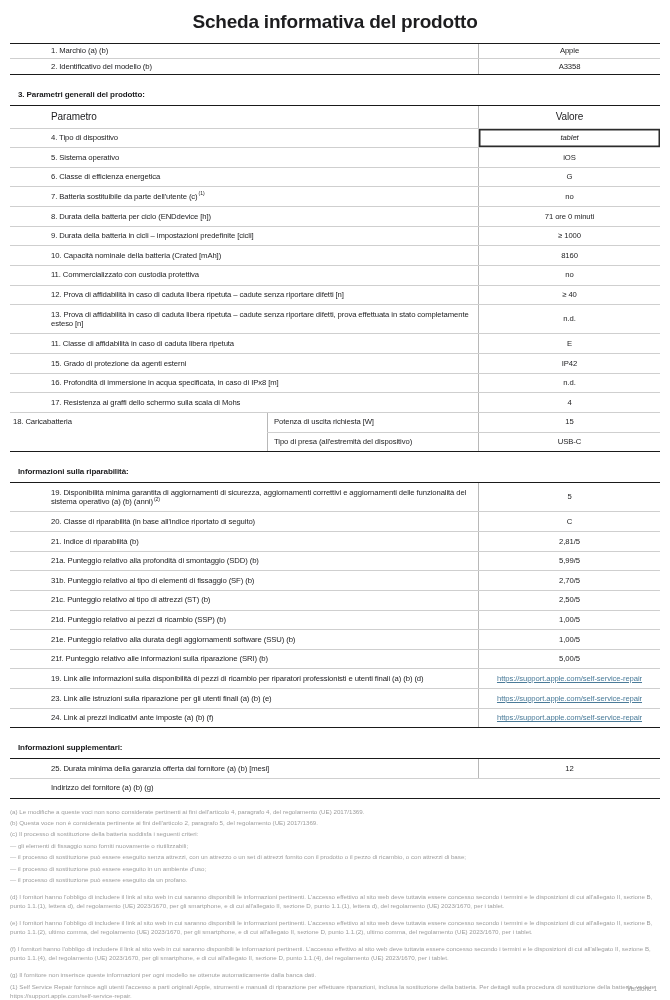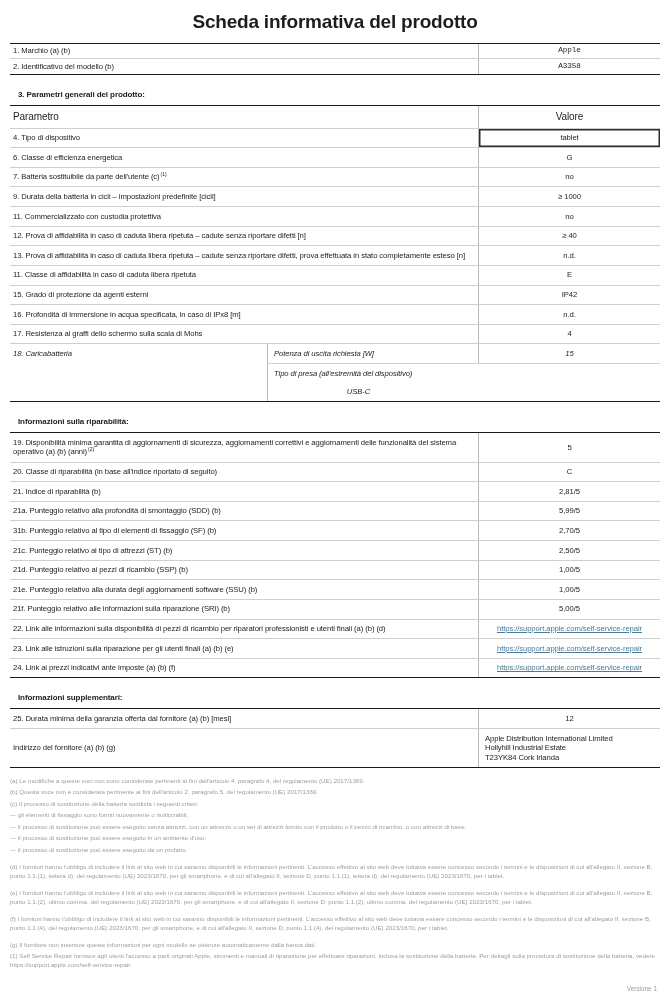--- a/index.html
+++ b/index.html
@@ -13,51 +13,51 @@
   }
   h1.title { font-size:19px; letter-spacing:-0.2px; font-weight:bold; text-align:center; margin:2px 0 9px 0; }
   h2.section-heading { font-size:8px; font-weight:bold; margin:15px 0 5px 8px; }
 
   .tbl { border-top:1.7px solid #1a1a1a; border-bottom:1.7px solid #1a1a1a; }
   .row { display:flex; align-items:stretch; border-bottom:1px solid #cfcfcf; }
   .tbl[data-repeat] > .row:last-of-type,
   .row.no-bb { border-bottom:none; }
 
   .cell { min-height:0; }
-  .cell.label { flex:1; padding:4.5px 5px 4.5px 3px; display:flex; align-items:center; }
+  .cell.label { flex:1; padding:4.5px 5px 4.5px 3px; display:flex; align-items:center;margin-left:38px; }
   .cell.value {
     width:182px; flex:none; border-left:1px solid #b8b8b8;
     display:flex; align-items:center; justify-content:center;
     text-align:center; padding:4.5px 6px;
   }
   .cell.value.left { justify-content:flex-start; text-align:left; flex-direction:column; align-items:flex-start; }
   .addr-line { width:100%; }
 
   
   .tight .cell.label { padding:2.5px 5px 2.5px 3px; }
-  .tight .cell.value { padding:2.5px 6px;font-family:Liberation Mono, monospace; }
+  .tight .cell.value { padding:2.5px 6px; }
 
   
   .header-row .cell { font-size:10px; }
 
   
-  .boxed { box-shadow: inset 0 0 0 1.5px #2c2c2c; }
+  .boxed { box-shadow: inset 0 0 0 1.5px #2c2c2c; font-style: italic; }
 
   sup { font-size:5px; vertical-align:super; line-height:0; margin-left:1px; letter-spacing:0; }
   sup:empty { display:none; }
 
   a.val { color:inherit; text-decoration:none; word-break:break-all; }
   a.val.link { color:#4a7b99; text-decoration:underline; cursor:pointer; }
 
   
-  .charger-row { display:flex; align-items:stretch;font-style:italic; }
+  .charger-row { display:flex; align-items:stretch; }
   .charger-label { width:257px; flex:none; padding:4.5px 5px 4.5px 3px; }
   .charger-sub { flex:1; display:flex; flex-direction:column; }
   .subrow { display:flex; align-items:stretch; border-bottom:1px solid #cfcfcf; flex:1; }
-  .charger-sub .subrow:last-of-type { border-bottom:none;flex-direction:column; }
+  .charger-sub .subrow:last-of-type { border-bottom:none; }
   .subparam { flex:1; border-left:1px solid #b8b8b8; padding:4.5px 6px; display:flex; align-items:center; }
 
   
   .footnotes { margin-top:9px; color:#9d9d9d; font-size:6.2px; letter-spacing:0; line-height:1.45; }
   .fn { margin-top:2.5px; }
   .fn.spaced { margin-top:8px; }
 
   .version { position:absolute; right:13px; bottom:7px; color:#9d9d9d; font-size:6.4px; letter-spacing:0; }
 </style>
 </head>
@@ -87,43 +87,61 @@
   </div>
   <div data-repeat="general.rows">
 
       <div class="row">
         <div class="cell label">
           <span><span>4. Tipo di dispositivo</span></span>
         </div>
         <div class="cell value boxed">tablet</div>
       </div>
 
+      <div class="row">
+        <div class="cell label">
+          <span><span>5. Sistema operativo</span></span>
+        </div>
+        <div class="cell value">iOS</div>
+      </div>
 
       <div class="row">
         <div class="cell label">
           <span><span>6. Classe di efficienza energetica</span></span>
         </div>
         <div class="cell value">G</div>
       </div>
 
       <div class="row">
         <div class="cell label">
           <span><span>7. Batteria sostituibile da parte dell'utente (c)</span><sup>(1)</sup></span>
         </div>
         <div class="cell value">no</div>
       </div>
 
+      <div class="row">
+        <div class="cell label">
+          <span><span>8. Durata della batteria per ciclo (ENDdevice [h])</span></span>
+        </div>
+        <div class="cell value">71 ore 0 minuti</div>
+      </div>
 
       <div class="row">
         <div class="cell label">
           <span><span>9. Durata della batteria in cicli – impostazioni predefinite [cicli]</span></span>
         </div>
         <div class="cell value">≥ 1000</div>
       </div>
 
+      <div class="row">
+        <div class="cell label">
+          <span><span>10. Capacità nominale della batteria (Crated [mAh])</span></span>
+        </div>
+        <div class="cell value">8160</div>
+      </div>
 
       <div class="row">
         <div class="cell label">
           <span><span>11. Commercializzato con custodia protettiva</span></span>
         </div>
         <div class="cell value">no</div>
       </div>
 
       <div class="row">
         <div class="cell label">
@@ -264,21 +282,21 @@
       <div class="cell label">
         <span><span>21f. Punteggio relativo alle informazioni sulla riparazione (SRI) (b)</span></span>
       </div>
       <div class="cell value">
         <a class="val">5,00/5</a>
       </div>
     </div>
 
     <div class="row">
       <div class="cell label">
-        <span><span>22. Link alle informazioni sulla disponibilità di pezzi di ricambio per riparatori professionisti e utenti finali (a) (b) (d)</span></span>
+        <span><span>19. Link alle informazioni sulla disponibilità di pezzi di ricambio per riparatori professionisti e utenti finali (a) (b) (d)</span></span>
       </div>
       <div class="cell value">
         <a class="val link">https://support.apple.com/self-service-repair</a>
       </div>
     </div>
 
     <div class="row">
       <div class="cell label">
         <span><span>23. Link alle istruzioni sulla riparazione per gli utenti finali (a) (b) (e)</span></span>
       </div>
@@ -302,28 +320,20 @@
 <div class="tbl">
   <div data-repeat="supplementary.rows">
 
       <div class="row">
         <div class="cell label">25. Durata minima della garanzia offerta dal fornitore (a) (b) [mesi]</div>
         <div class="cell value">12</div>
       </div>
     </div>
   <div class="row no-bb">
     <div class="cell label">Indirizzo del fornitore (a) (b) (g)</div>
-    <div class="cell value left" data-repeat="supplementary.supplier.lines">
-
-        <div class="addr-line">Apple Distribution International Limited</div>
-
-        <div class="addr-line">Hollyhill Industrial Estate</div>
-
-        <div class="addr-line">T23YK84 Cork Irlanda</div>
-      </div>
   </div>
 </div>
 
 <div class="footnotes" data-repeat="footnotes">
 
     <div class="fn">(a) Le modifiche a queste voci non sono considerate pertinenti ai fini dell'articolo 4, paragrafo 4, del regolamento (UE) 2017/1369.</div>
 
     <div class="fn">(b) Questa voce non è considerata pertinente ai fini dell'articolo 2, paragrafo 5, del regolamento (UE) 2017/1369.</div>
 
     <div class="fn">(c) Il processo di sostituzione della batteria soddisfa i seguenti criteri:</div>

